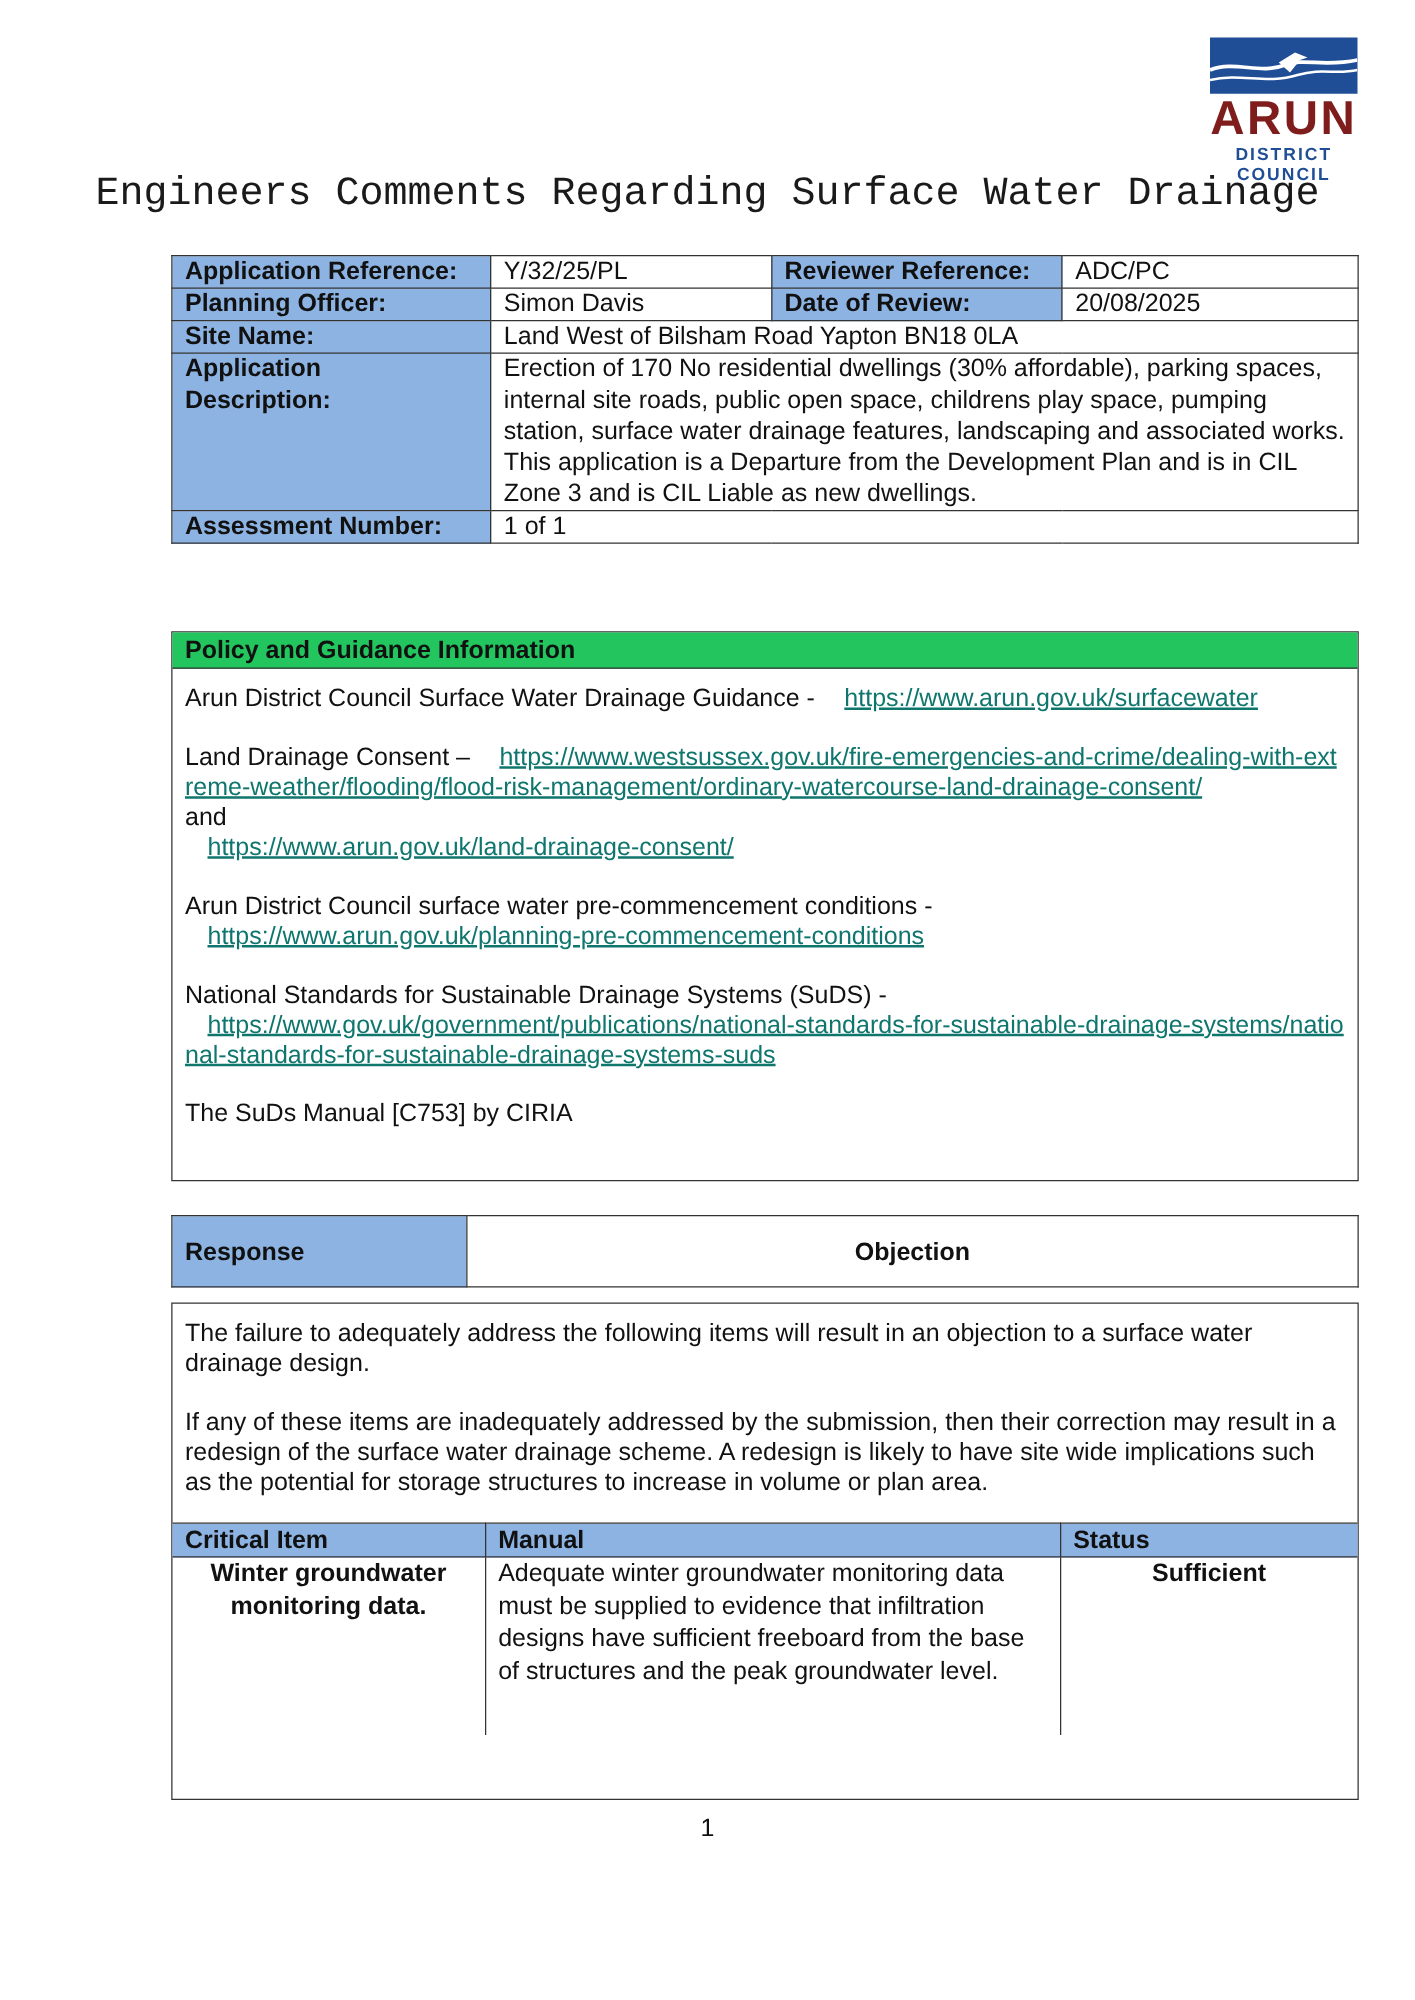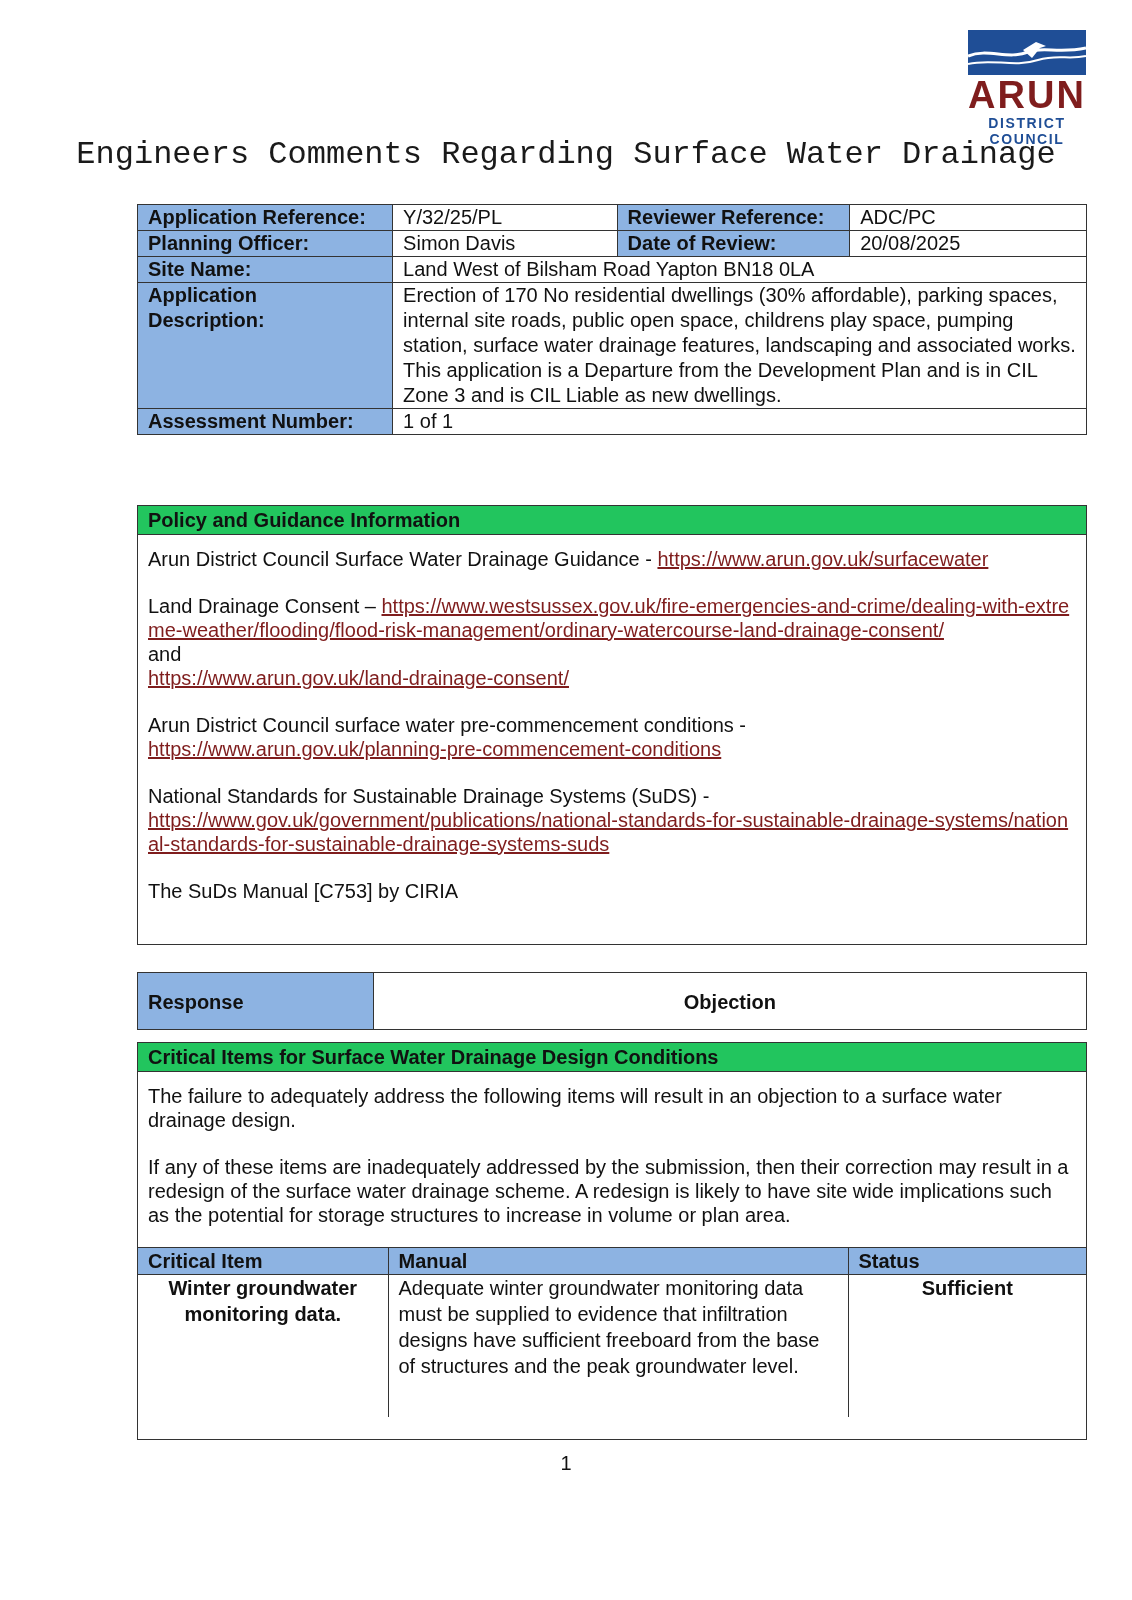--- a/index.html
+++ b/index.html
@@ -12,21 +12,21 @@
   table { border-collapse: collapse; position: absolute; left: 137px; width: 950px; }
   td { border: 1px solid #333; vertical-align: top; font-size: 20px; padding: 0 10px; line-height: 26px; }
   .hdr { background: #8db3e2; font-weight: bold; }
   .bold { font-weight: bold; text-align: center; }
   #info { top: 204px; }
   #info td { line-height: 25px; }
   .box { position: absolute; left: 137px; width: 948px; border: 1px solid #333; }
   .box-head { background: #22c55e; font-weight: bold; font-size: 20px; padding: 2px 10px; border-bottom: 1px solid #333; line-height: 24px; }
   .box-body { padding: 12px 10px 10px 10px; font-size: 20px; line-height: 24px; }
   .box-body p { margin: 0 0 23px 0; }
-  a { color: #7f1d1d; text-decoration: underline; }
+  a { color: #0f766e; text-decoration: underline; margin-left: 18px; }
   #policy { top: 505px; height: 438px; }
   #response { top: 972px; }
   #response td { height: 40px; padding-top: 16px; }
   #critical { top: 1042px; height: 396px; }
   .crit-table { position: static; width: 100%; margin-top: 0; }
   .crit-table td { border-left: none; }
   .crit-table tr td:last-child { border-right: none; }
   .crit-table tr:last-child td { border-bottom: none; }
   .page-num { position: absolute; top: 1452px; left: 0; width: 1132px; text-align: center; font-size: 20px; }
 </style>
@@ -114,21 +114,20 @@
     </colgroup>
   <tbody>
       <tr>
     <td class="hdr">Response</td>
     <td class="bold">Objection</td>
   </tr>
 </tbody>
   </table>
 
 <div class="box" id="critical">
-  <div class="box-head">Critical Items for Surface Water Drainage Design Conditions</div>
   <div class="box-body" style="padding-bottom:20px">
     <p>The failure to adequately address the following items will result in an objection to a surface water drainage design.</p>
     <p style="margin-bottom:0">If any of these items are inadequately addressed by the submission, then their correction may result in a redesign of the surface water drainage scheme.  A redesign is likely to have site wide implications such as the potential for storage structures to increase in volume or plan area.</p>
   </div>
   <table class="crit-table">
     <colgroup>
         <col style="width:250px">
         <col style="width:460px">
         <col style="width:238px">
       </colgroup>

